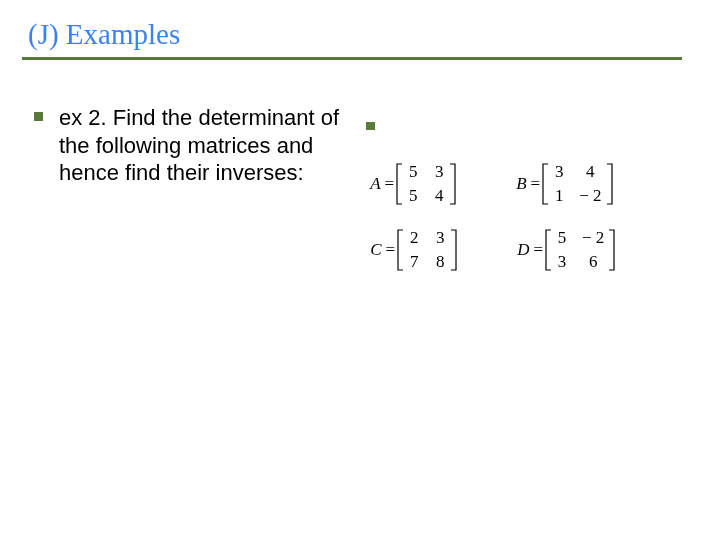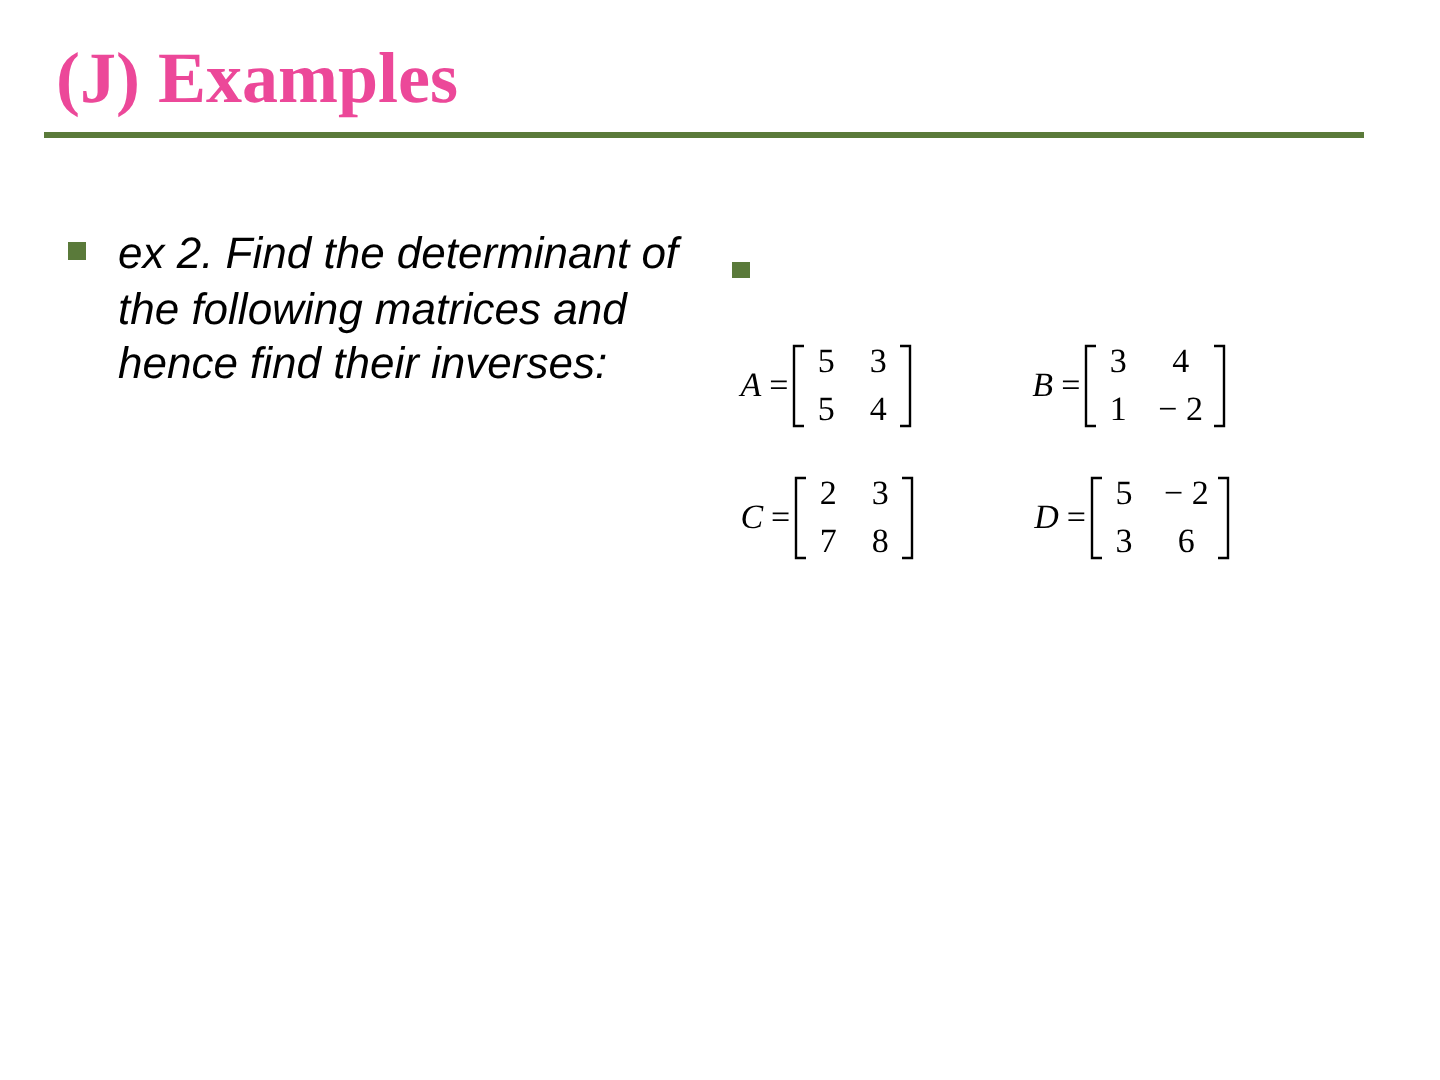--- a/index.html
+++ b/index.html
@@ -12,40 +12,39 @@
     overflow: hidden;
   }
   .slide {
     width: 720px;
     height: 540px;
     position: relative;
     padding: 18px 28px 0 28px;
   }
   .title {
     font-family: "Times New Roman", Times, serif;
-    font-size: 36px;
-    color: #ec4899;
-    font-weight: 700;
+    font-size: 29px;
+    color: #3b82f6;
+    font-weight: 400;
     margin-bottom: 6px;
   }
   .rule {
     height: 3px;
     background: #5a7a3a;
     width: 660px;
     margin-left: -6px;
   }
   .columns {
     display: flex;
     margin-top: 44px;
   }
   .col-left {
     width: 340px;
     padding-left: 6px;
     padding-right: 10px;
-    font-style: italic;
   }
   .col-right {
     width: 340px;
     padding-top: 16px;
   }
   .bullet-item {
     display: flex;
     align-items: flex-start;
     margin-bottom: 34px;
   }

